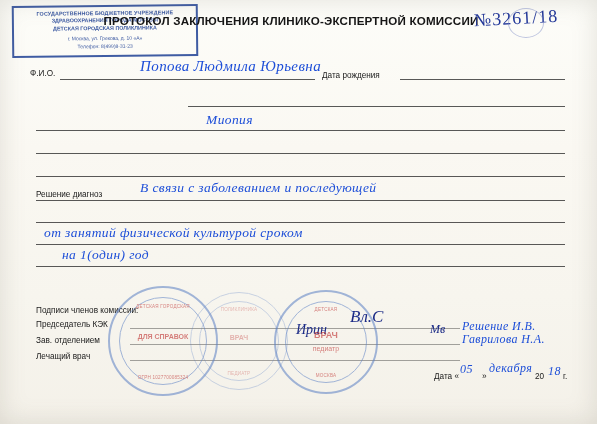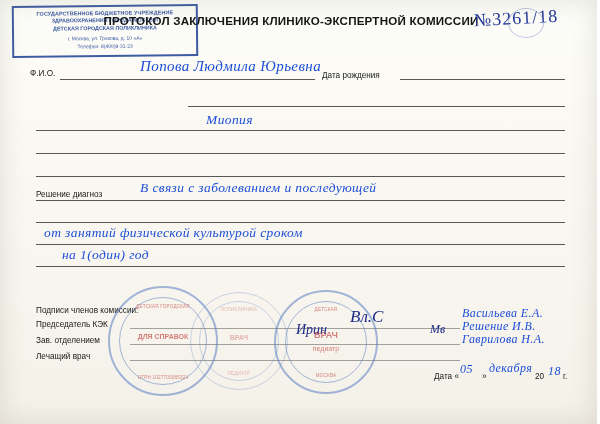--- a/index.html
+++ b/index.html
@@ -207,21 +207,20 @@
 
   <div class="hand hand-md" style="left:140px; top:180px;">В связи с заболеванием и последующей</div>
   <div class="hand hand-md" style="left:44px;  top:225px;">от занятий физической культурой сроком</div>
   <div class="hand hand-md" style="left:51px;  top:247px;margin-left:11px;">на 1(один) год</div>
 
   <div class="flabel" style="left:36px; top:306px;">Подписи членов комиссии:</div>
 
   <div class="flabel" style="left:36px; top:320px;">Председатель КЭК</div>
   <div class="rule faint" style="left:130px; top:328px; width:330px;"></div>
   <div class="scrawl" style="left:350px; top:307px; font-size:17px;">Вл.С</div>
-  <div class="hand hand-sm" style="left:462px; top:306px;">Васильева Е.А.</div>
 
   <div class="flabel" style="left:36px; top:336px;">Зав. отделением</div>
   <div class="rule faint" style="left:130px; top:344px; width:330px;"></div>
   <div class="scrawl" style="left:296px; top:322px; font-size:14px;text-align:right;">Ирин</div>
   <div class="hand hand-sm" style="left:462px; top:319px;">Решение И.В.</div>
 
   <div class="flabel" style="left:36px; top:352px;">Лечащий врач</div>
   <div class="rule faint" style="left:130px; top:360px; width:330px;"></div>
   <div class="scrawl" style="left:430px; top:322px; font-size:12px;">Мв</div>
   <div class="hand hand-sm" style="left:462px; top:332px;">Гаврилова Н.А.</div>

